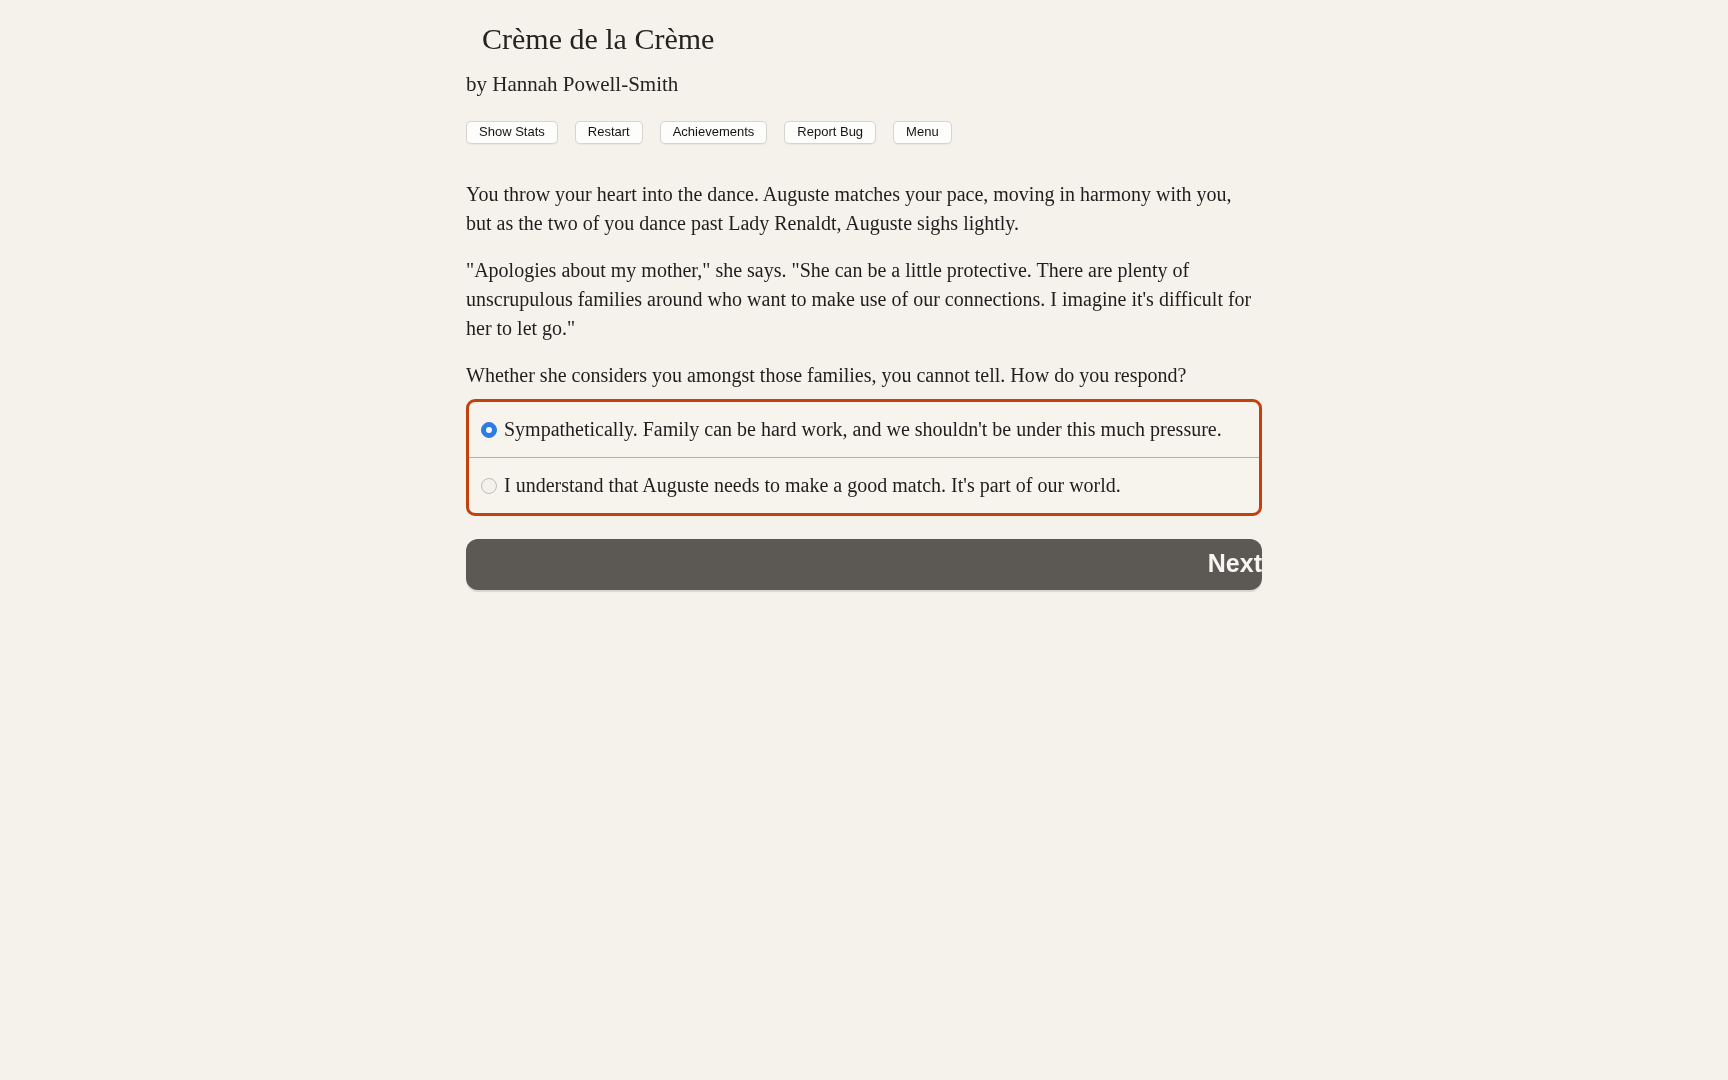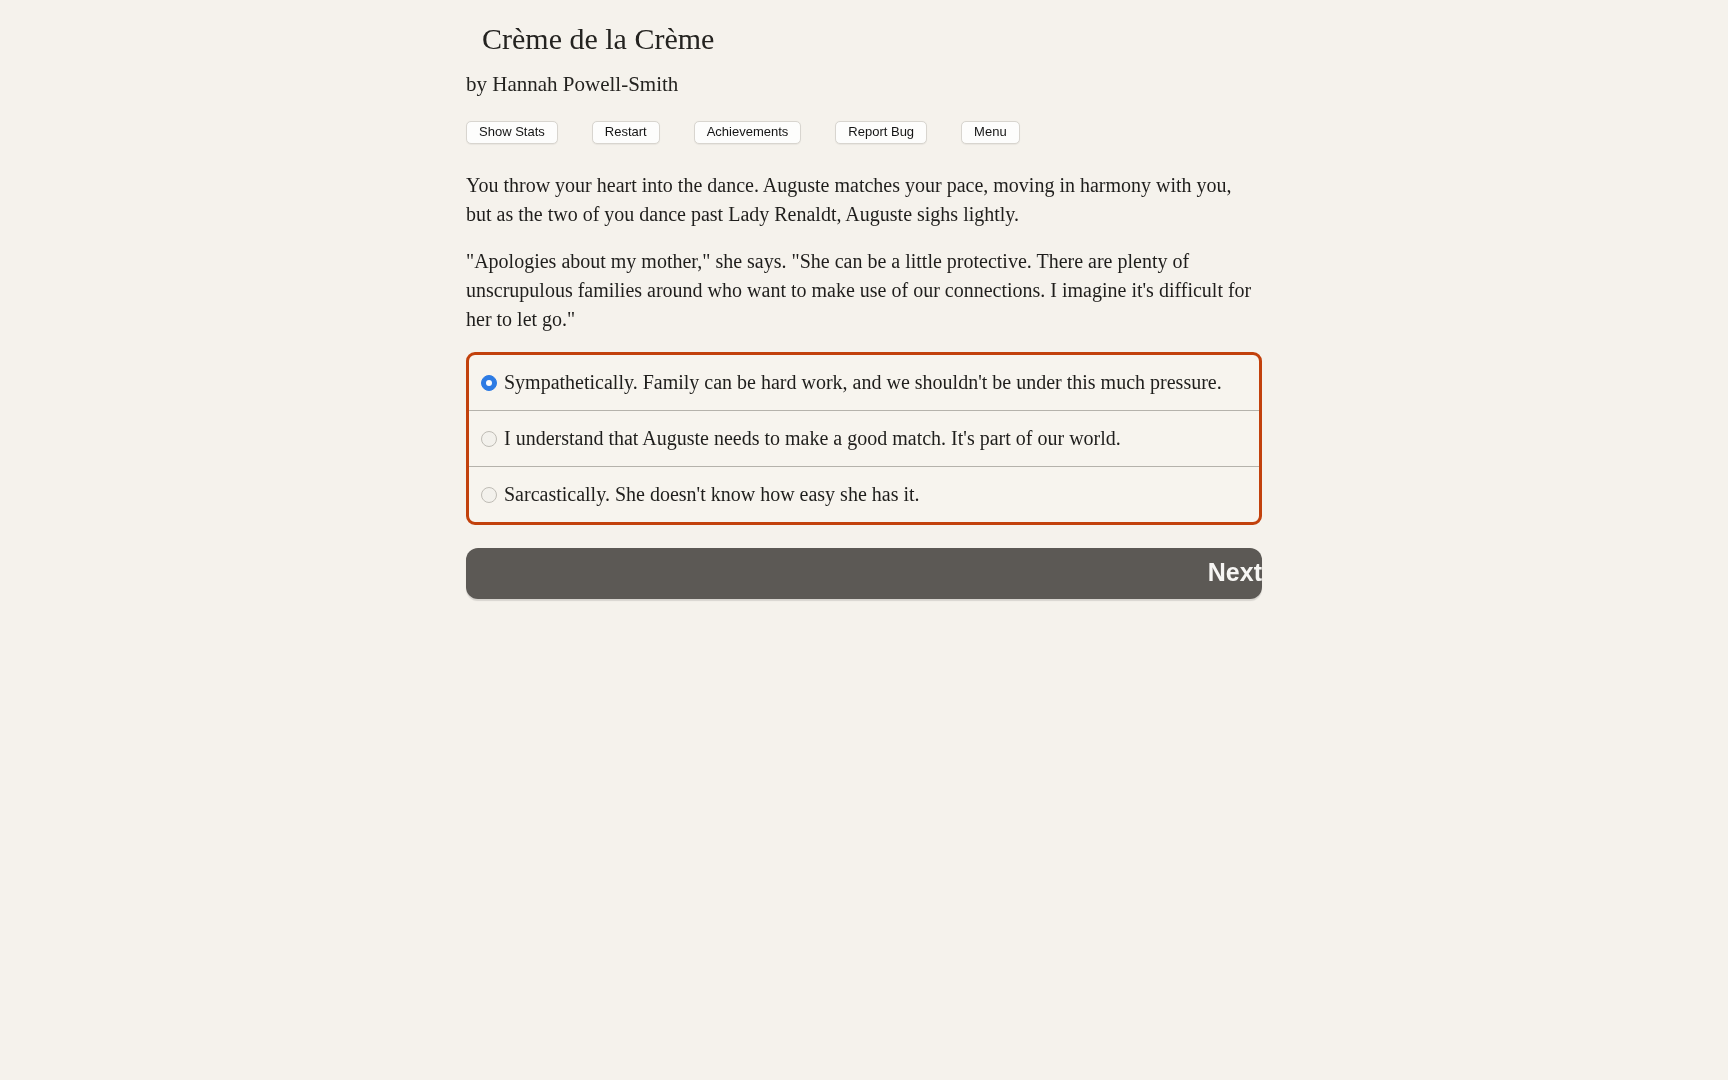--- a/index.html
+++ b/index.html
@@ -30,22 +30,22 @@
   }
   .byline {
     font-size: 21px;
     font-weight: 400;
     line-height: 27px;
     margin: 0 0 23px 0;
     color: #242320;
   }
   .toolbar {
     display: flex;
-    gap: 34px;
-    margin: 0 0 27px 0;
+    gap: 17px;
+    margin: 0 0 36px 0;
   }
   .toolbar button {
     font-family: "Liberation Sans", "DejaVu Sans", sans-serif;
     font-size: 13px;
     font-weight: 500;
     color: #141414;
     background: #fdfdfc;
     border: 1px solid #d8d5cf;
     border-radius: 5px;
     padding: 2px 12px 3px 12px;
@@ -132,30 +132,28 @@
       <button>Show Stats</button>
       <button>Restart</button>
       <button>Achievements</button>
       <button>Report Bug</button>
       <button>Menu</button>
     </div>
 
     <div class="story">
       <p>You throw your heart into the dance. Auguste matches your pace, moving in harmony with you, but as the two of you dance past Lady Renaldt, Auguste sighs lightly.</p>
       <p>"Apologies about my mother," she says. "She can be a little protective. There are plenty of unscrupulous families around who want to make use of our connections. I imagine it's difficult for her to let go."</p>
+      <p class="question">Whether she considers you amongst those families, you cannot tell. How do you respond?</p>
     </div>
 
     <div class="choice-box">
       <div class="choice-row">
         <span class="radio checked"></span><span>Sympathetically. Family can be hard work, and we shouldn't be under this much pressure.</span>
       </div>
       <div class="choice-row">
         <span class="radio"></span><span>I understand that Auguste needs to make a good match. It's part of our world.</span>
       </div>
-      <div class="choice-row">
-        <span class="radio"></span><span>Sarcastically. She doesn't know how easy she has it.</span>
-      </div>
     </div>
 
     <button class="next-button">Next</button>
 
   </div>
 </div>
 
 </body></html>

